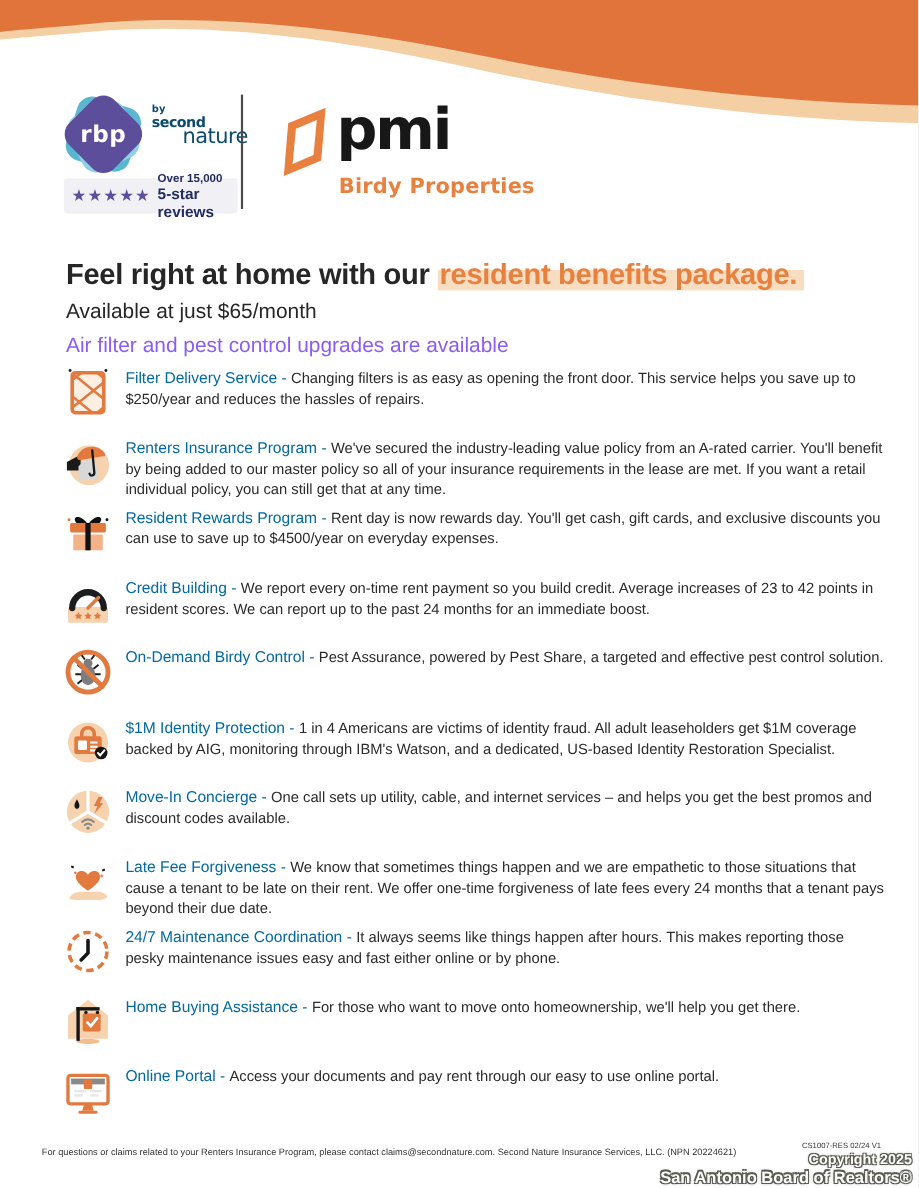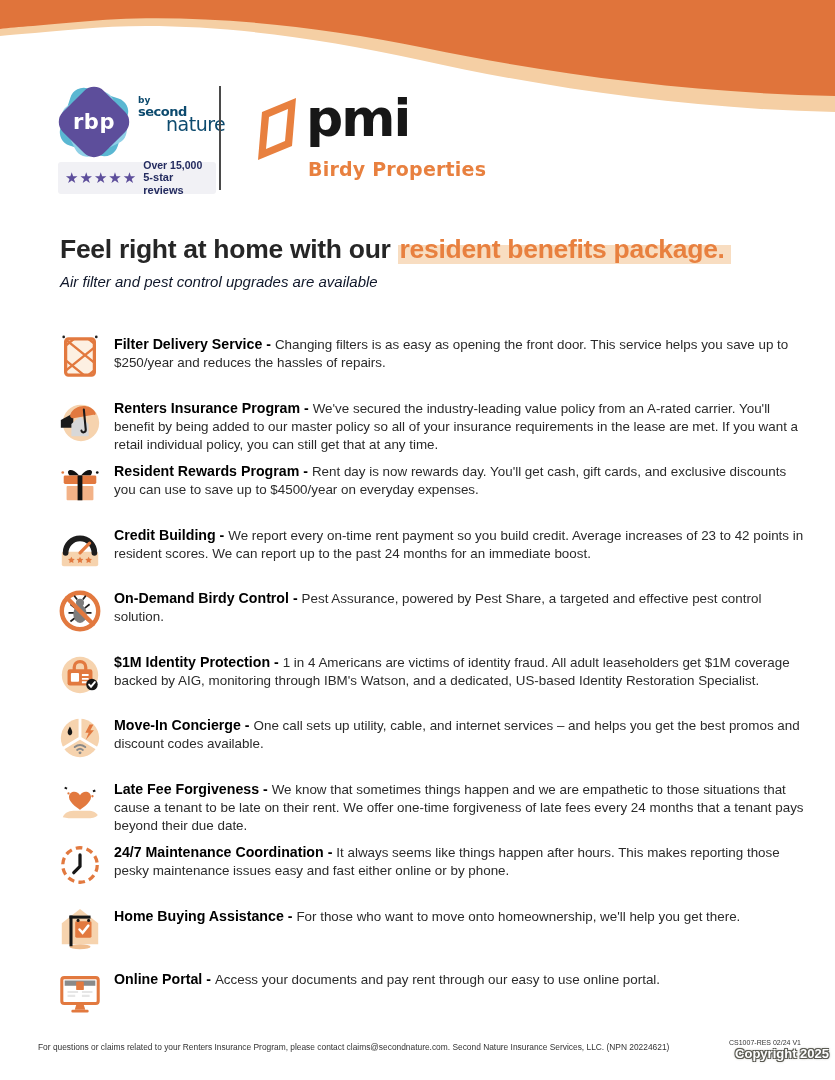--- a/index.html
+++ b/index.html
@@ -28,47 +28,47 @@
              font-family:"DejaVu Sans", sans-serif; }
   .sn-by { font-size:9px; font-weight:600; display:block; margin-left:0; }
   .sn-l1 { font-size:13px; font-weight:800; display:block; letter-spacing:-0.5px; }
   .sn-l2 { font-size:19px; font-weight:400; display:block; letter-spacing:-0.5px; margin-left:28px; margin-top:-3px; }
   .reviews { position:absolute; left:0; top:76px; width:158px; height:32px; background:#f1f1f5;
              border-radius:3px; display:flex; align-items:center; padding:0 7px; gap:6px; }
   .stars { color:#5d4e9b; font-size:15px; letter-spacing:1px; line-height:1;
            font-family:"DejaVu Sans", sans-serif; }
   .rev-text { color:#232b5f; line-height:1.15; }
   .rev1 { font-size:10.5px; font-weight:700; display:block; }
-  .rev2 { font-size:11px; font-weight:600; display:block; }
+  .rev2 { font-size:14px; font-weight:600; display:block; }
   .logo-divider { position:absolute; left:161px; top:0; width:2px; height:104px; background:#4a4a4a; }
 
   .pmi-block { position:absolute; left:192px; top:6px; }
   .pmi-row { display:flex; align-items:flex-start;text-align:right; }
   .pmi-flag { width:52px; height:66px; margin-top:4px; }
   .pmi-word { font-family:"DejaVu Sans", sans-serif; font-weight:800; font-size:52px;
               color:#171717; letter-spacing:-2px; line-height:1; margin-left:4px; }
   .pmi-sub { font-family:"DejaVu Sans", sans-serif; color:#e8803f; font-size:19px; font-weight:700;
              margin:-4px 0 0 58px; letter-spacing:0.2px; }
 
   
   .headline { position:absolute; top:234px; left:60px; right:36px; }
   .headline h1 { font-size:26.5px; font-weight:600; line-height:1.15; color:#262626; letter-spacing:-0.3px; }
   .hl { color:#e8803f; font-weight:700;
         background:linear-gradient(to top, #f8ddc1 0 62%, transparent 62%);
         padding:0 6px 0 2px; }
   .sub { margin-top:9px; font-size:19px; font-weight:500; color:#262626; }
-  .note { margin-top:9px; font-size:15px; font-style:italic; color:#0f172a; }
+  .note { margin-top:9px; font-size:19px; color:#8b5cf6; }
 
   
   .benefits { position:absolute; top:334px; left:57px; right:30px; }
   .benefit { display:flex; align-items:flex-start; height:63.5px; }
   .bicon { flex:0 0 46px; width:46px; height:46px; margin-right:11px; }
   .bicon svg { width:46px; height:46px; display:block; }
   .btext { font-size:13.4px; line-height:1.36; color:#2b2b2b; padding-top:1px; }
-  .btext b { font-size:14.2px; color:#000000; font-weight:700; }
+  .btext b { font-size:14.2px; color:#0369a1; font-weight:400; }
 
   
   .footer-note { position:absolute; left:38px; top:1042px; font-size:8.4px; color:#333; }
   .doc-code { position:absolute; right:34px; top:1039px; font-size:7px; color:#333; }
   .watermark { position:absolute; right:6px; top:1047px; text-align:right; line-height:1.15;
                color:#ffffff; font-weight:700;
                text-shadow:1px 1px 0 #5a5a52,-1px -1px 0 #5a5a52,1px -1px 0 #5a5a52,-1px 1px 0 #5a5a52,0 0 3px rgba(70,70,60,.8); }
   .wm1 { font-size:13px; }
   .wm2 { font-size:15px; }
 </style>
@@ -115,20 +115,21 @@
           <path d="M12 16 L46 2 L42 50 L8 64 Z M19 21 L38 13 L35 45 L16 53 Z" fill="#e8803f" fill-rule="evenodd"></path>
         </svg>
         <span class="pmi-word">pmi</span>
       </div>
       <div class="pmi-sub">Birdy Properties</div>
     </div>
   </div>
 
   <div class="headline">
     <h1><span>Feel right at home with our </span><span class="hl">resident benefits package.</span></h1>
+    <div class="sub">Available at just $65/month</div>
     <div class="note">Air filter and pest control upgrades are available</div>
   </div>
 
   <div class="benefits">
 
     <div class="benefit">
       <span class="bicon">
         <svg viewBox="0 0 48 48">
           <defs>
               <clipPath id="cf">
@@ -290,15 +291,16 @@
       </span>
       <p class="btext"><b>Online Portal - </b><span>Access your documents and pay rent through our easy to use online portal.</span></p>
     </div>
 
   </div>
 
   <div class="footer-note">For questions or claims related to your Renters Insurance Program, please contact claims@secondnature.com. Second Nature Insurance Services, LLC. (NPN 20224621)</div>
   <div class="doc-code">CS1007-RES 02/24 V1</div>
   <div class="watermark">
     <div class="wm1">Copyright 2025</div>
+    <div class="wm2">San Antonio Board of Realtors®</div>
   </div>
 
 </div>
 
 </body></html>

